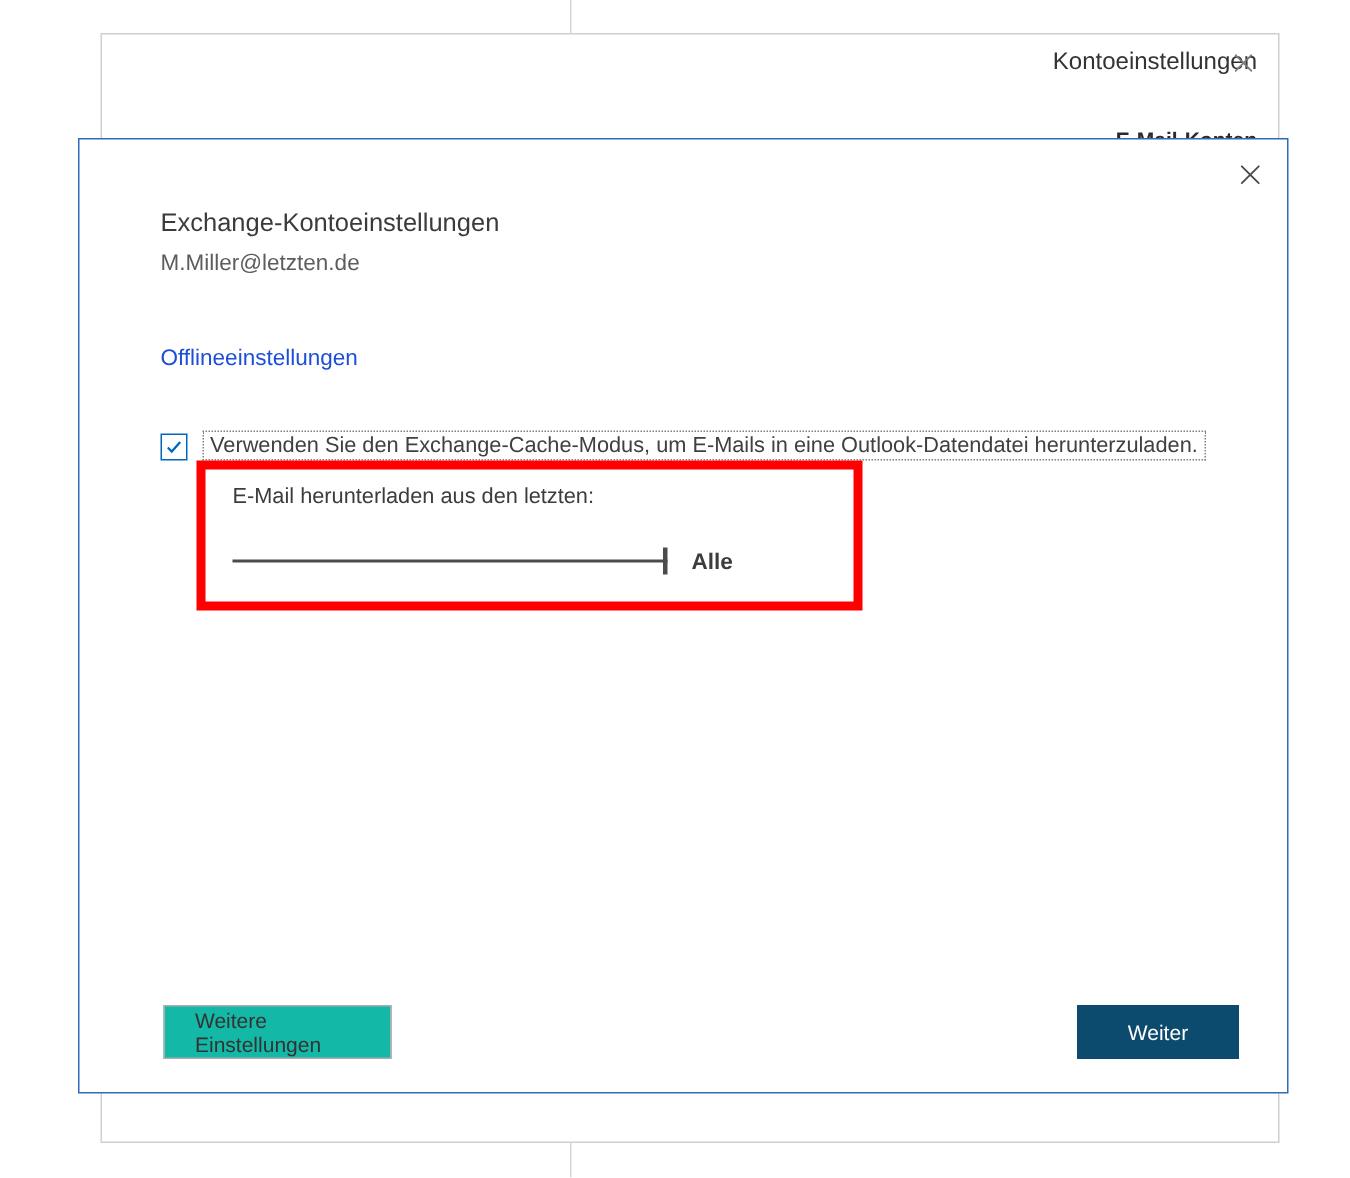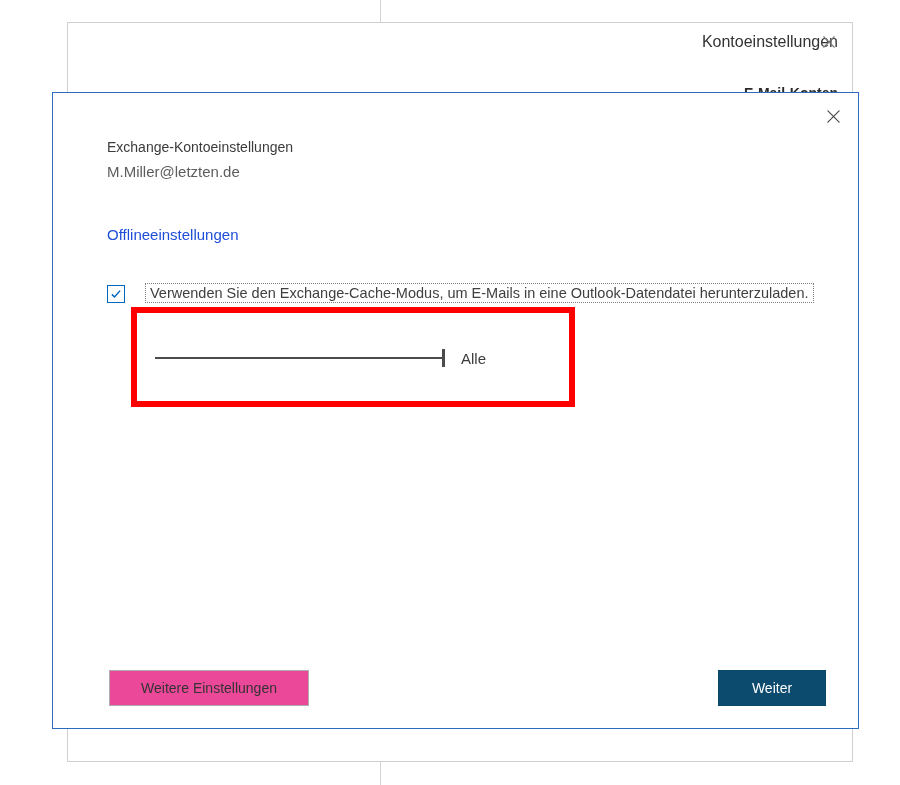--- a/index.html
+++ b/index.html
@@ -93,42 +93,42 @@
 
   .front-content {
     position: absolute;
     left: 54px;
     top: 46px;
     right: 30px;
     bottom: 84px;
   }
 
   .front-title {
-    font-size: 14px;
+    font-size: 17px;
     color: #3b3b3b;
     font-weight: 400;
     margin: 0;
   }
   .front-email {
     margin-top: 8px;
     font-size: 15px;
     color: #5d5d5d;
   }
 
   .section-header {
     margin-top: 46px;
     font-size: 15px;
     color: #1d4ed8;
   }
 
   .checkbox-row {
     margin-top: 40px;
     display: flex;
     align-items: flex-start;
-    gap: 20px;
+    gap: 10px;
   }
   .checkbox-box {
     width: 16px;
     height: 16px;
     border: 1px solid #0067c0;
     background: #ffffff;
     display: flex;
     align-items: center;
     justify-content: center;
     cursor: pointer;
@@ -160,20 +160,21 @@
   }
   .slider-label {
     font-size: 14.5px;
     color: #3c3c3c;
   }
   .slider-row {
     margin-top: 24px;
     display: flex;
     align-items: center;
     gap: 16px;
+    font-weight: bold;
   }
   .slider-track-box {
     position: relative;
     width: 290px;
     height: 22px;
   }
   .slider-track {
     position: absolute;
     left: 0;
     right: 0;
@@ -211,22 +212,22 @@
     height: 36px;
     display: inline-flex;
     align-items: center;
     justify-content: center;
     font-size: 14px;
     cursor: pointer;
     box-sizing: border-box;
     padding: 0 20px;
   }
   .btn-secondary {
-    width: 200px;
-    background: #ec4899;
+    width: 152px;
+    background: #14b8a6;
     color: #333333;
     border: 1px solid #adadad;
   }
   .btn-primary {
     width: 108px;
     background: #0c4a6e;
     color: #ffffff;
     border: none;
   }
 </style>
@@ -265,20 +266,21 @@
       <div class="checkbox-box">
         <svg class="check-svg" viewBox="0 0 16 16">
           <path d="M2.5 8.5 L6 12 L13.5 3.5" fill="none" stroke="#0067c0" stroke-width="2"></path>
         </svg>
       </div>
       <span class="checkbox-label">Verwenden Sie den Exchange-Cache-Modus, um E-Mails in eine Outlook-Datendatei herunterzuladen.</span>
     </div>
   </div>
 
   <div class="highlight-box">
+    <div class="slider-label">E-Mail herunterladen aus den letzten:</div>
     <div class="slider-row">
       <div class="slider-track-box">
         <div class="slider-track"></div>
         <div class="slider-thumb"></div>
       </div>
       <span class="slider-value">Alle</span>
     </div>
   </div>
 
   <div class="footer">

